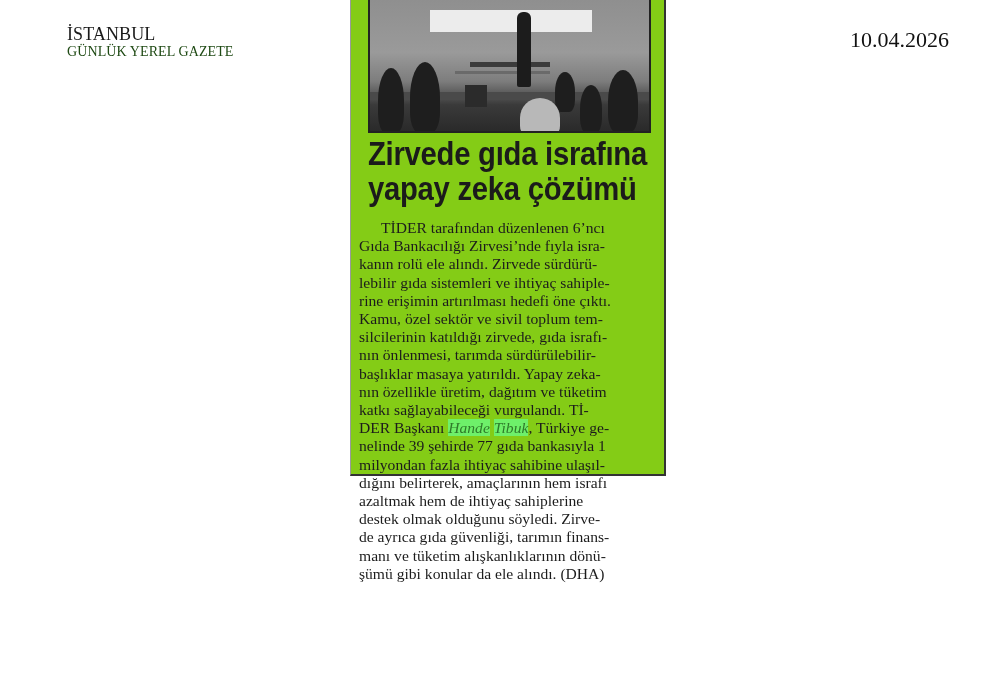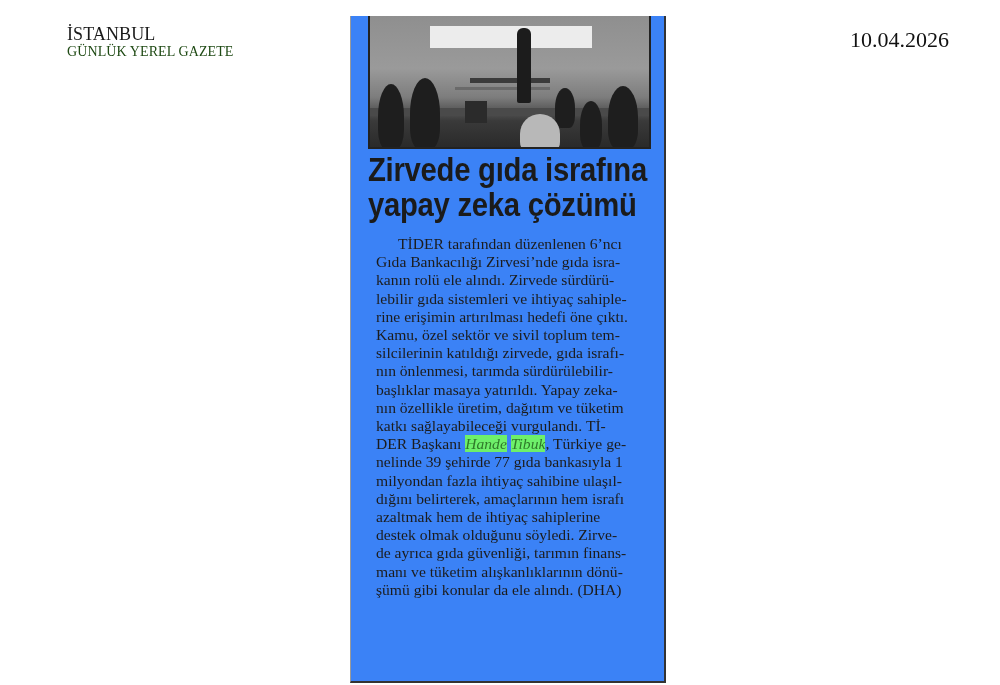--- a/index.html
+++ b/index.html
@@ -33,28 +33,28 @@
     .date {
       position: absolute;
       left: 850px;
       top: 27px;
       font-size: 22px;
       color: #111;
     }
     .clipping {
       position: absolute;
       left: 350px;
-      top: 16px;
+      top: 0;
       width: 316px;
-      height: 667px;
+      height: 476px;
       border-left: 1px solid #9a9a9a;
       border-right: 2px solid #333;
       border-bottom: 2px solid #333;
       box-sizing: border-box;
-      background: #3b82f6;
+      background: #84cc16;
     }
     .photo {
       position: absolute;
       left: 17px;
       top: 0;
       width: 283px;
       height: 133px;
       border: 2px solid #222;
       border-top: none;
       box-sizing: border-box;
@@ -139,21 +139,20 @@
       top: 219px;
       width: 300px;
       font-family: "Liberation Serif", serif;
       font-size: 15.6px;
       line-height: 18.2px;
       color: #1c1c1c;
     }
     .body-text .line {
       display: block;
       white-space: nowrap;
-      margin-left: 17px;
     }
     .body-text .line.indent {
       padding-left: 22px;
     }
     .highlight {
       background: #6ef06a;
       color: #2f7a2a;
       font-style: italic;
     }
   </style>
@@ -180,21 +179,21 @@
     <div class="head" style="left:210px;top:85px;width:22px;height:48px;"></div>
   </div>
 
   <div class="headline">
     <div>Zirvede gıda israfına</div>
     <div>yapay zeka çözümü</div>
   </div>
 
   <div class="body-text">
     <span class="line indent">TİDER tarafından düzenlenen 6’ncı</span>
-    <span class="line">Gıda Bankacılığı Zirvesi’nde gıda isra-</span>
+    <span class="line">Gıda Bankacılığı Zirvesi’nde fıyla isra-</span>
     <span class="line">kanın rolü ele alındı. Zirvede sürdürü-</span>
     <span class="line">lebilir gıda sistemleri ve ihtiyaç sahiple-</span>
     <span class="line">rine erişimin artırılması hedefi öne çıktı.</span>
     <span class="line">Kamu, özel sektör ve sivil toplum tem-</span>
     <span class="line">silcilerinin katıldığı zirvede, gıda israfı-</span>
     <span class="line">nın önlenmesi, tarımda sürdürülebilir-</span>
     <span class="line">başlıklar masaya yatırıldı. Yapay zeka-</span>
     <span class="line">nın özellikle üretim, dağıtım ve tüketim</span>
     <span class="line">katkı sağlayabileceği vurgulandı. Tİ-</span>
     <span class="line"><span>DER Başkanı </span><span class="highlight">Hande</span><span> </span><span class="highlight">Tibuk</span><span>, Türkiye ge-</span></span>

